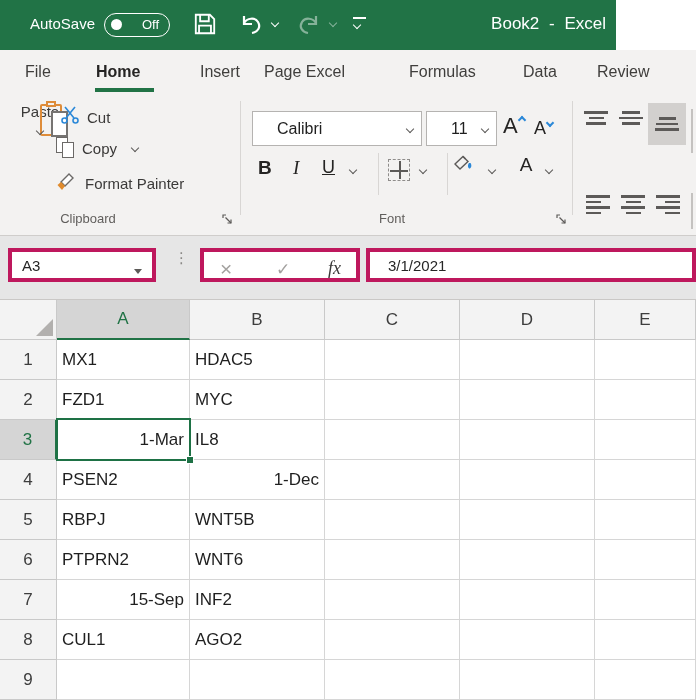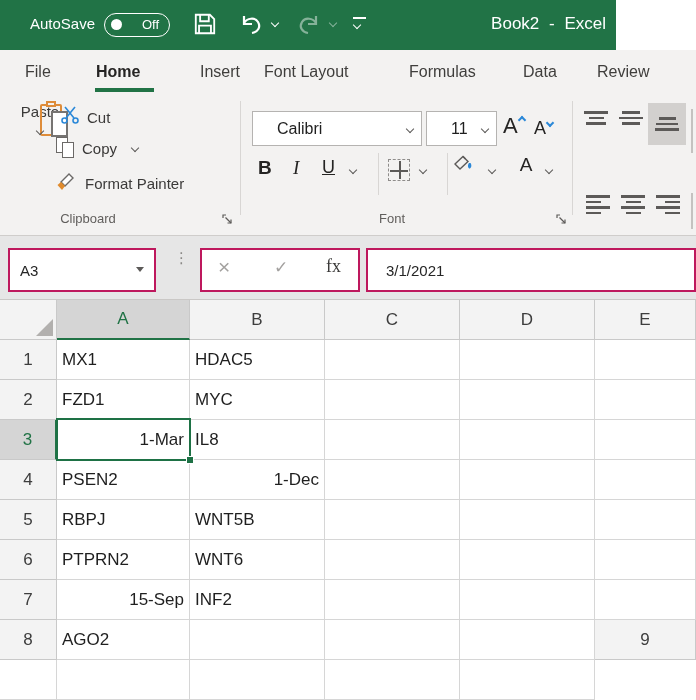--- a/index.html
+++ b/index.html
@@ -68,28 +68,28 @@
   
   .bars { display:flex; flex-direction:column; gap:3px; width:24px; }
   .bars i { display:block; height:2.5px; background:#5c5a58; }
   .bars.center-bars { align-items:center; }
   .bars.right-bars { align-items:flex-end; }
   .alignbtn { position:absolute; }
   .sel-box { position:absolute; background:#d2d0ce; }
 
   
   .fbar { position:absolute; left:0; top:236px; width:696px; height:64px; background:#e6e6e6; border-bottom:1px solid #cac8c6; }
-  .whitebox { position:absolute; top:12px; height:44px; background:#fff; border:2px solid #be185d; }
+  .whitebox { position:absolute; top:12px; height:34px; background:#fff; border:4px solid #be185d; }
   .namebox { left:8px; width:148px; font-size:15px; color:#262626; display:flex; align-items:center; padding-left:10px; }
   .tri-down { position:absolute; right:10px; top:17px; width:0; height:0; border-left:4px solid transparent; border-right:4px solid transparent; border-top:5px solid #5c5a58; }
   .dots { position:absolute; left:174px; top:17px; color:#8a8886; font-size:15px; letter-spacing:0; line-height:9px; text-align:center; width:8px; }
   .fxbox { left:200px; width:160px; }
   .fxbox .cancel { position:absolute; left:16px; top:5px; font-size:21px; color:#a3a19f; }
   .fxbox .enter  { position:absolute; left:72px; top:7px; font-size:17px; color:#a3a19f; }
-  .fxbox .fx     { position:absolute; left:124px; top:6px; font-size:18px; font-family:"Liberation Serif","DejaVu Serif",serif; color:#3b3a39; }
+  .fxbox .fx     { position:absolute; left:124px; top:6px; font-size:18px; font-style:italic; font-family:"Liberation Serif","DejaVu Serif",serif; color:#3b3a39; }
   .formula-input { left:366px; width:330px; font-size:15px; color:#262626; display:flex; align-items:center; padding-left:18px; }
 
   
   .sheet { position:absolute; left:0; top:300px; width:696px; height:400px; background:#fff;
     display:grid; grid-template-columns:57px 133px 135px 135px 135px 101px; grid-template-rows:repeat(10,40px); }
   .hcell { background:#f3f3f3; border-right:1px solid #c9c9c9; border-bottom:1px solid #c9c9c9;
     font-size:17px; color:#3d3d3d; display:flex; align-items:center; justify-content:center; }
   .hcell.colsel { background:#d5d5d5; color:#217346; border-bottom:2px solid #217346; }
   .hcell.rowsel { background:#d5d5d5; color:#217346; border-right:2px solid #217346; }
   .corner { position:relative; background:#f3f3f3; border-right:1px solid #c9c9c9; border-bottom:1px solid #c9c9c9; }
@@ -137,21 +137,21 @@
       <span class="bar"></span>
       <span class="chev white" style="display:block;"></span>
     </span>
     <span class="window-title">Book2 - Excel</span>
   </div>
 
   <div class="tabsbar">
     <span class="tab" style="left:25px;">File</span>
     <span class="tab active" style="left:96px;">Home</span>
     <span class="tab" style="left:200px;">Insert</span>
-    <span class="tab" style="left:264px;">Font Layout</span>
+    <span class="tab" style="left:264px;">Page Excel</span>
     <span class="tab" style="left:409px;">Formulas</span>
     <span class="tab" style="left:523px;">Data</span>
     <span class="tab" style="left:597px;">Review</span>
     <div class="tab-underline"></div>
   </div>
 
   <div class="ribbon">
 
     <div class="paste-btn">
       <span class="clipboard-icon">
@@ -365,20 +365,21 @@
       <div class="cell"></div>
       <div class="cell"></div>
       <div class="cell"></div>
       <div class="hcell">7</div>
       <div class="cell right">15-Sep</div>
       <div class="cell">INF2</div>
       <div class="cell"></div>
       <div class="cell"></div>
       <div class="cell"></div>
       <div class="hcell">8</div>
+      <div class="cell">CUL1</div>
       <div class="cell">AGO2</div>
       <div class="cell"></div>
       <div class="cell"></div>
       <div class="cell"></div>
       <div class="hcell">9</div>
       <div class="cell"></div>
       <div class="cell"></div>
       <div class="cell"></div>
       <div class="cell"></div>
       <div class="cell"></div>

